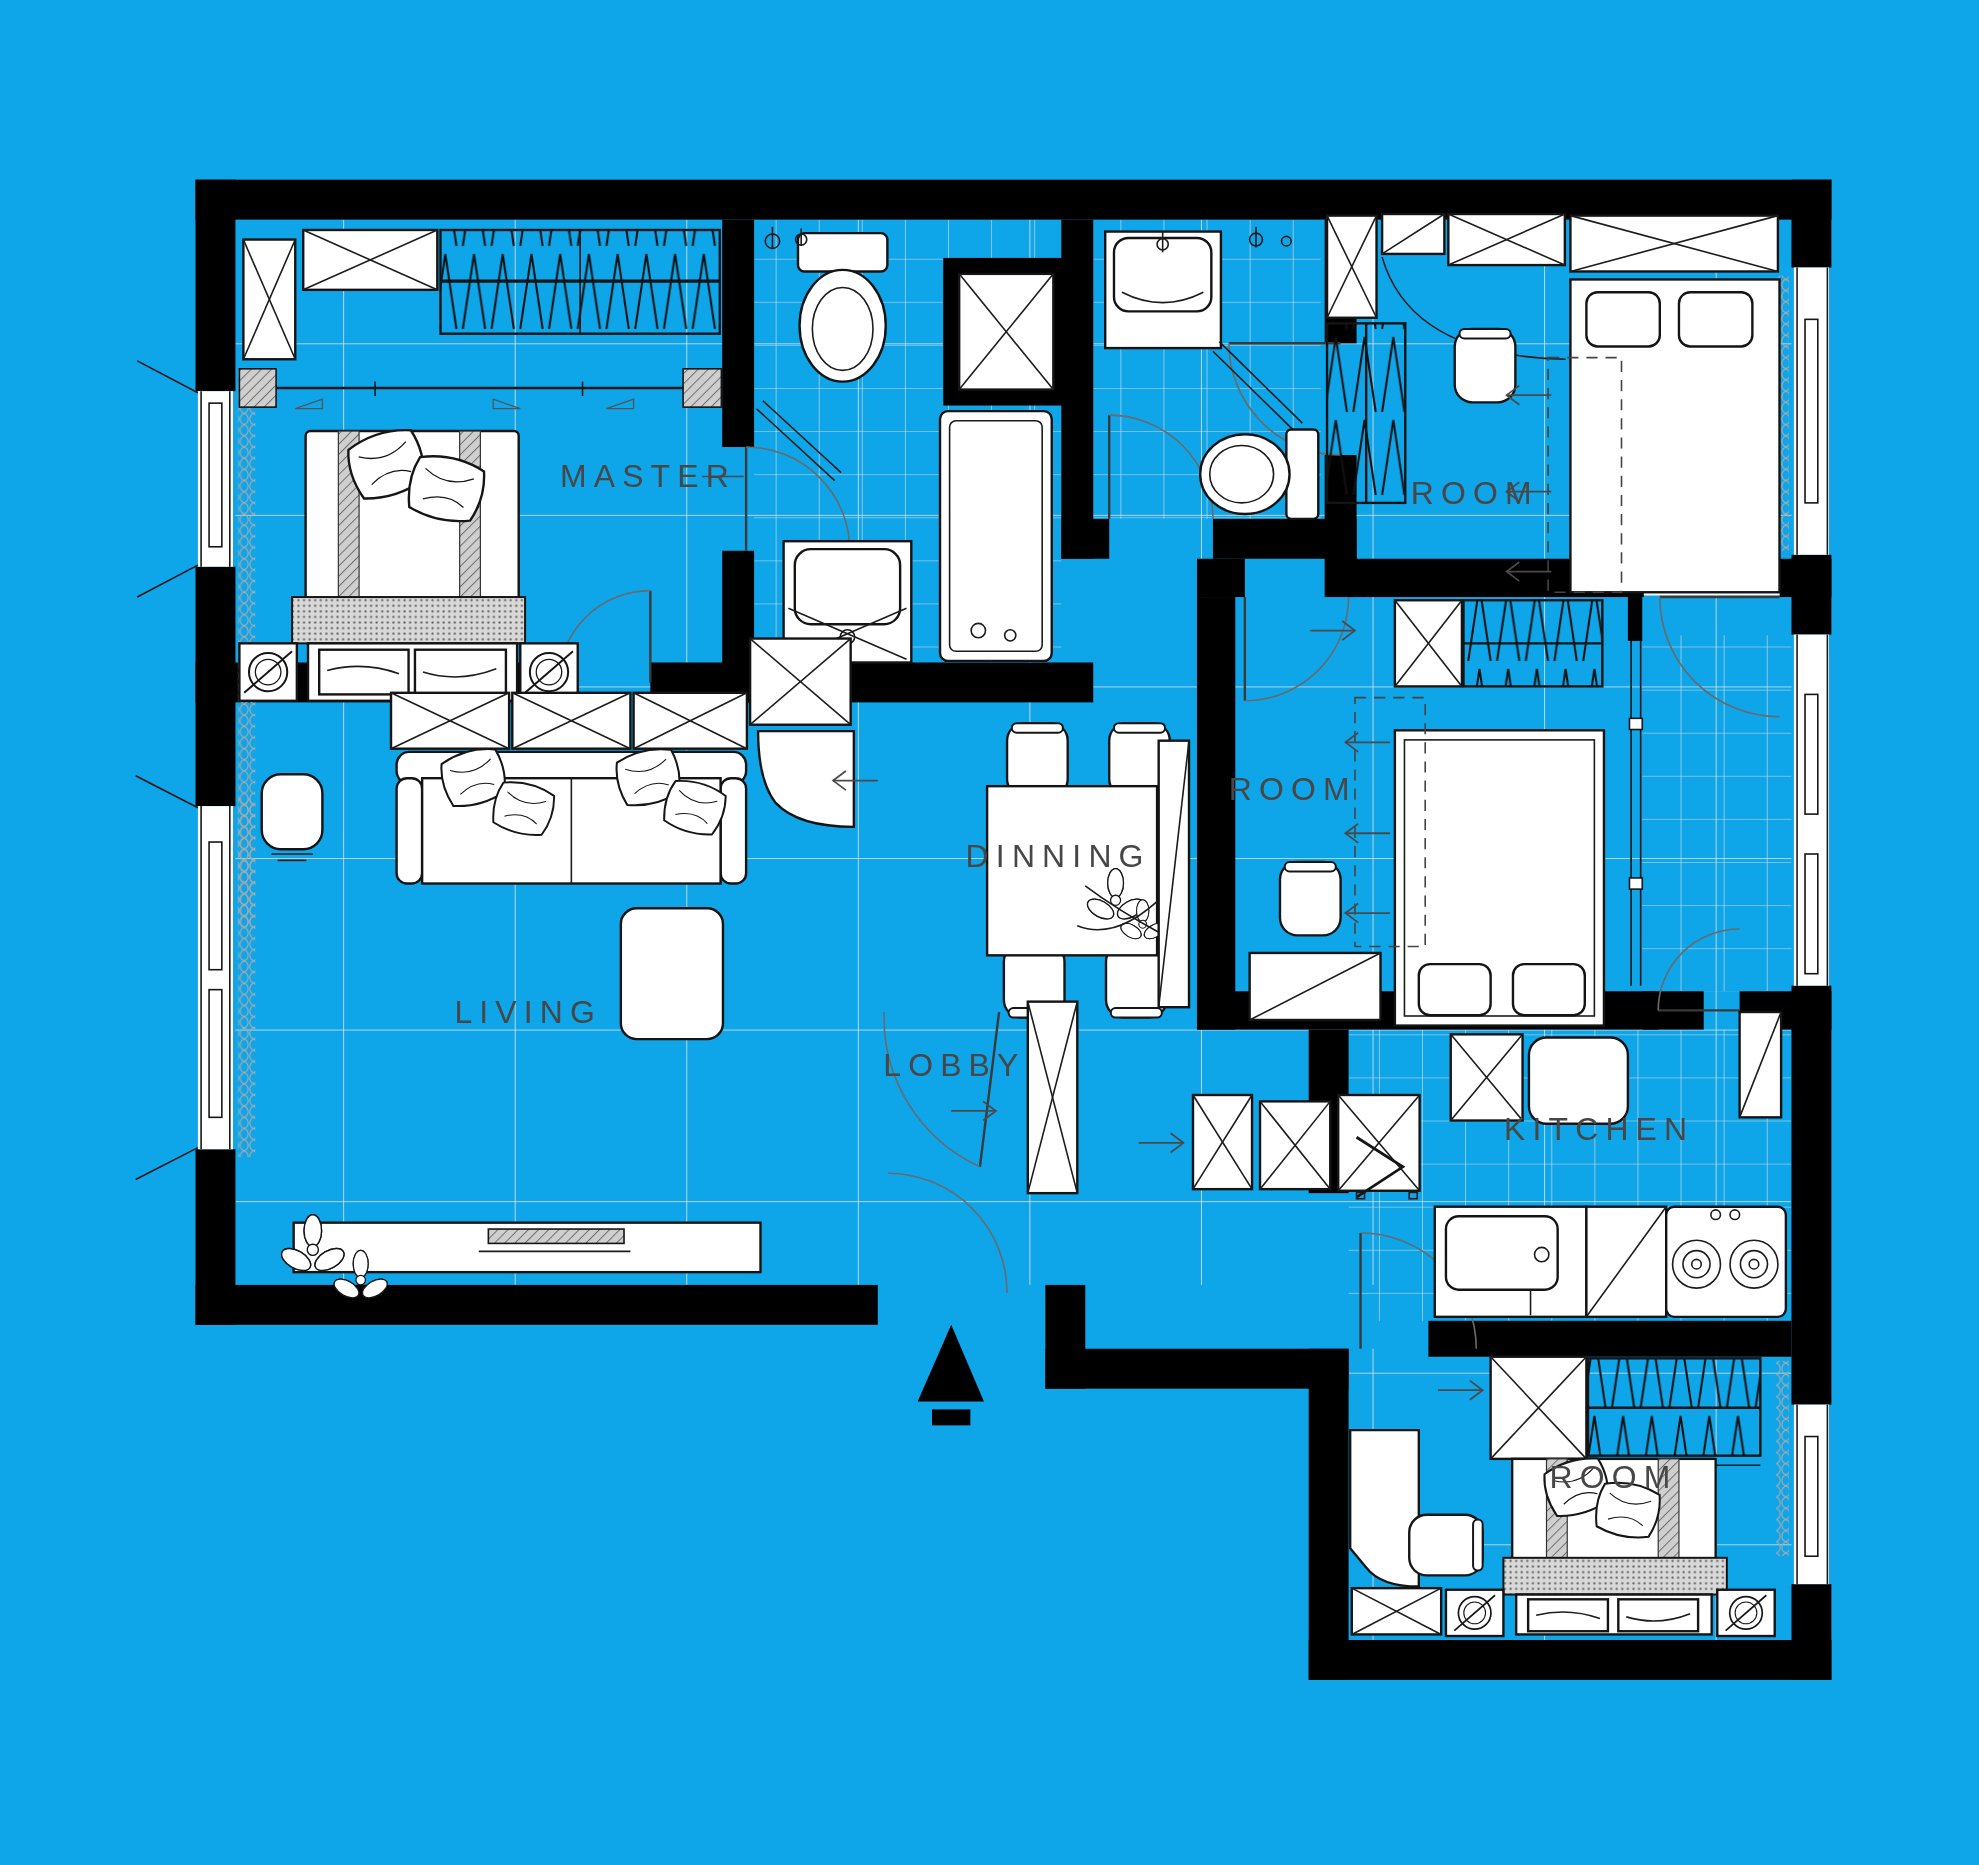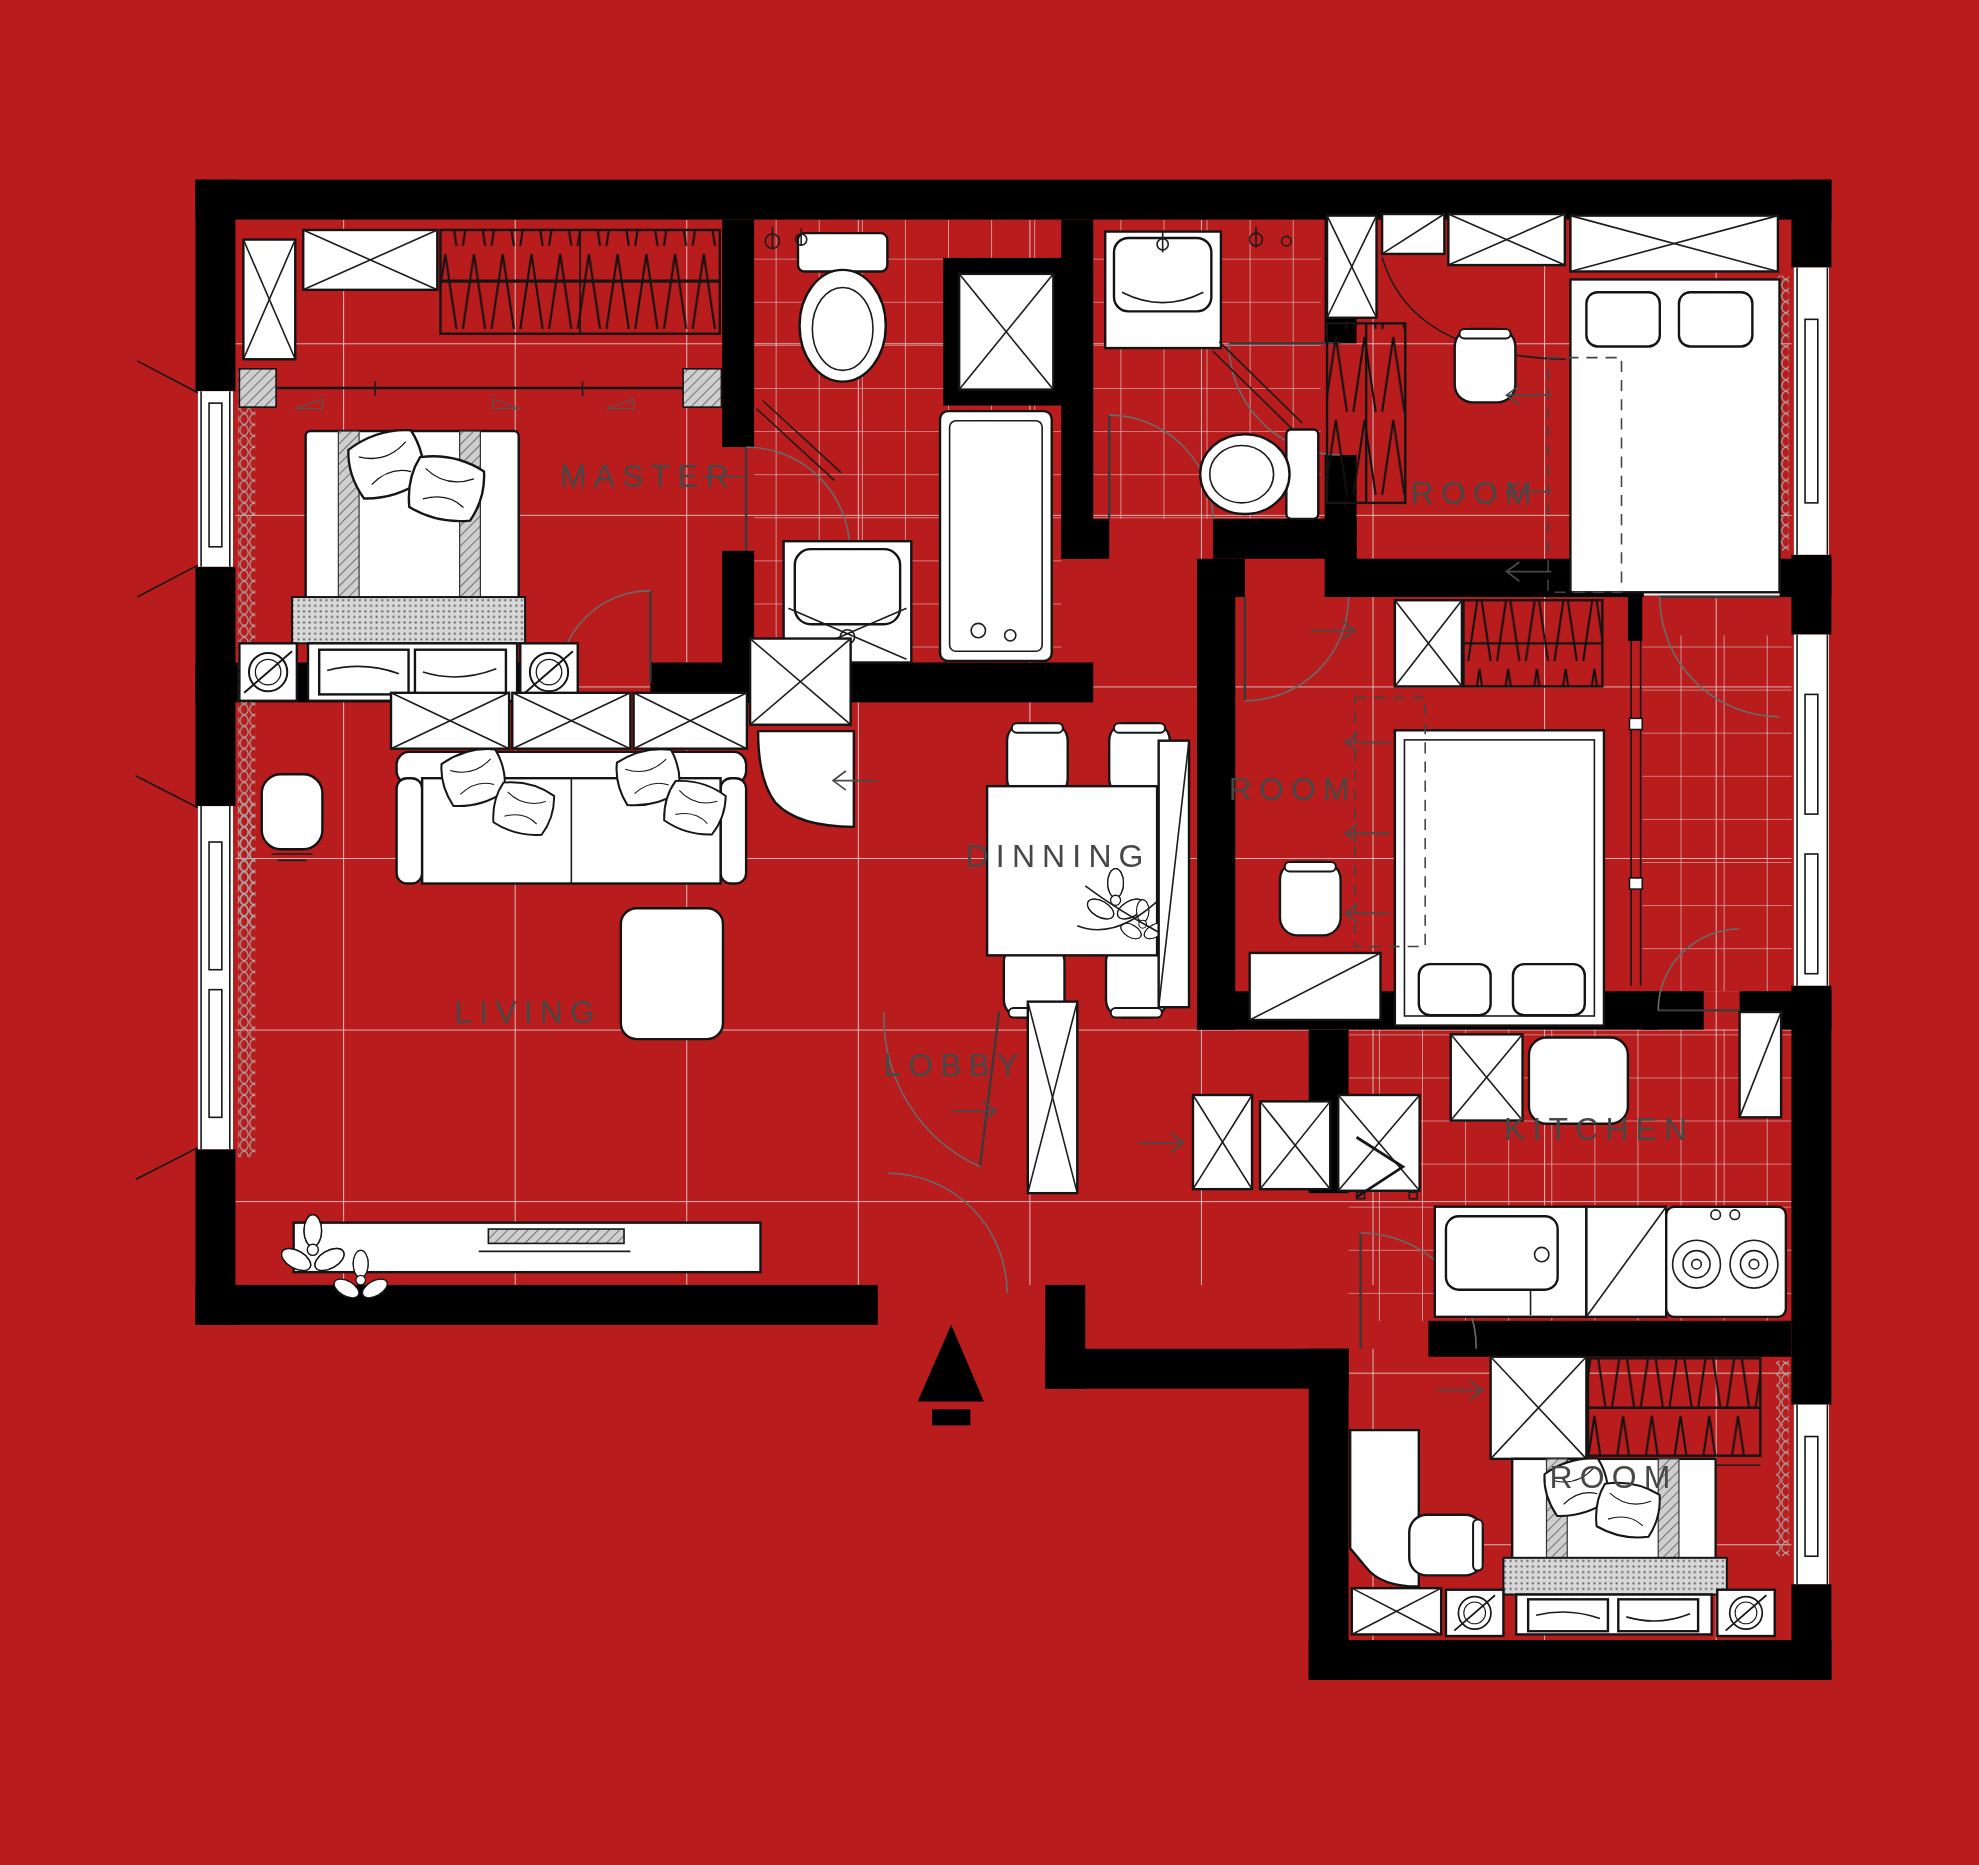--- a/index.html
+++ b/index.html
@@ -1,17 +1,17 @@
 <!DOCTYPE html>
 <html style="font-size:12.8px"><head>
 <meta charset="utf-8">
 <style>
   html,body{margin:0;padding:0;background:#ffffff;}
   body{font-family:"Liberation Sans",sans-serif;}
-  .stage{width:1979px;height:1866px;position:relative;background:#b91c1c;}
+  .stage{width:1979px;height:1866px;position:relative;background:#0ea5e9;}
   svg{display:block}
   text.rlabel{font-family:"Liberation Sans",sans-serif;font-size:40px;letter-spacing:9px;fill:#474747;font-weight:400;}
   .thin{stroke:#1c1c1c;stroke-width:2;fill:none}
   .mid{stroke:#141414;stroke-width:3;fill:#fff}
   .arc{stroke:#6a6a6a;stroke-width:2;fill:none}
   .leaf{stroke:#3a3a3a;stroke-width:3;fill:#fff}
 </style>
 </head>
 <body>
 

